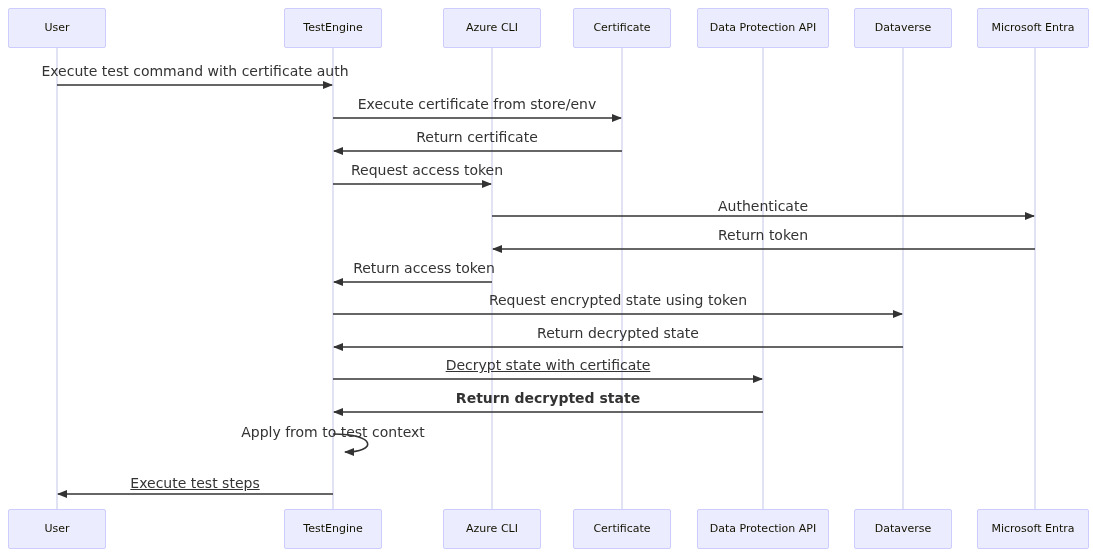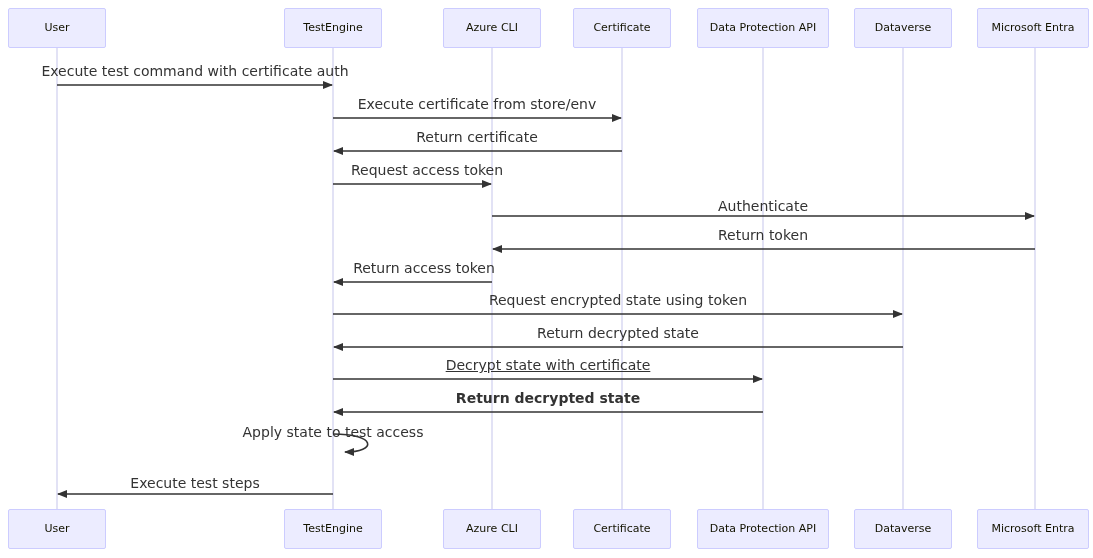--- a/index.html
+++ b/index.html
@@ -151,16 +151,16 @@
       <div class="msg-label" style="left: 477px; top: 96px;">Execute certificate from store/env</div>
       <div class="msg-label" style="left: 477px; top: 129px;">Return certificate</div>
       <div class="msg-label" style="left: 412px; top: 162px; margin-left: 15px;">Request access token</div>
       <div class="msg-label" style="left: 763px; top: 198px;">Authenticate</div>
       <div class="msg-label" style="left: 763px; top: 227px;">Return token</div>
       <div class="msg-label" style="left: 424px; top: 260px;">Return access token</div>
       <div class="msg-label" style="left: 618px; top: 292px;">Request encrypted state using token</div>
       <div class="msg-label" style="left: 618px; top: 325px;">Return decrypted state</div>
       <div class="msg-label" style="left: 548px; top: 357px; text-decoration: underline;">Decrypt state with certificate</div>
       <div class="msg-label" style="left: 548px; top: 390px; font-weight: bold;">Return decrypted state</div>
-      <div class="msg-label" style="left: 333px; top: 424px;">Apply state to test access</div>
-      <div class="msg-label" style="left: 195px; top: 475px;">Execute test steps</div>
+      <div class="msg-label" style="left: 333px; top: 424px;">Apply from to test context</div>
+      <div class="msg-label" style="left: 195px; top: 475px; text-decoration: underline;">Execute test steps</div>
     </div>
 </div>
 
 </body></html>

